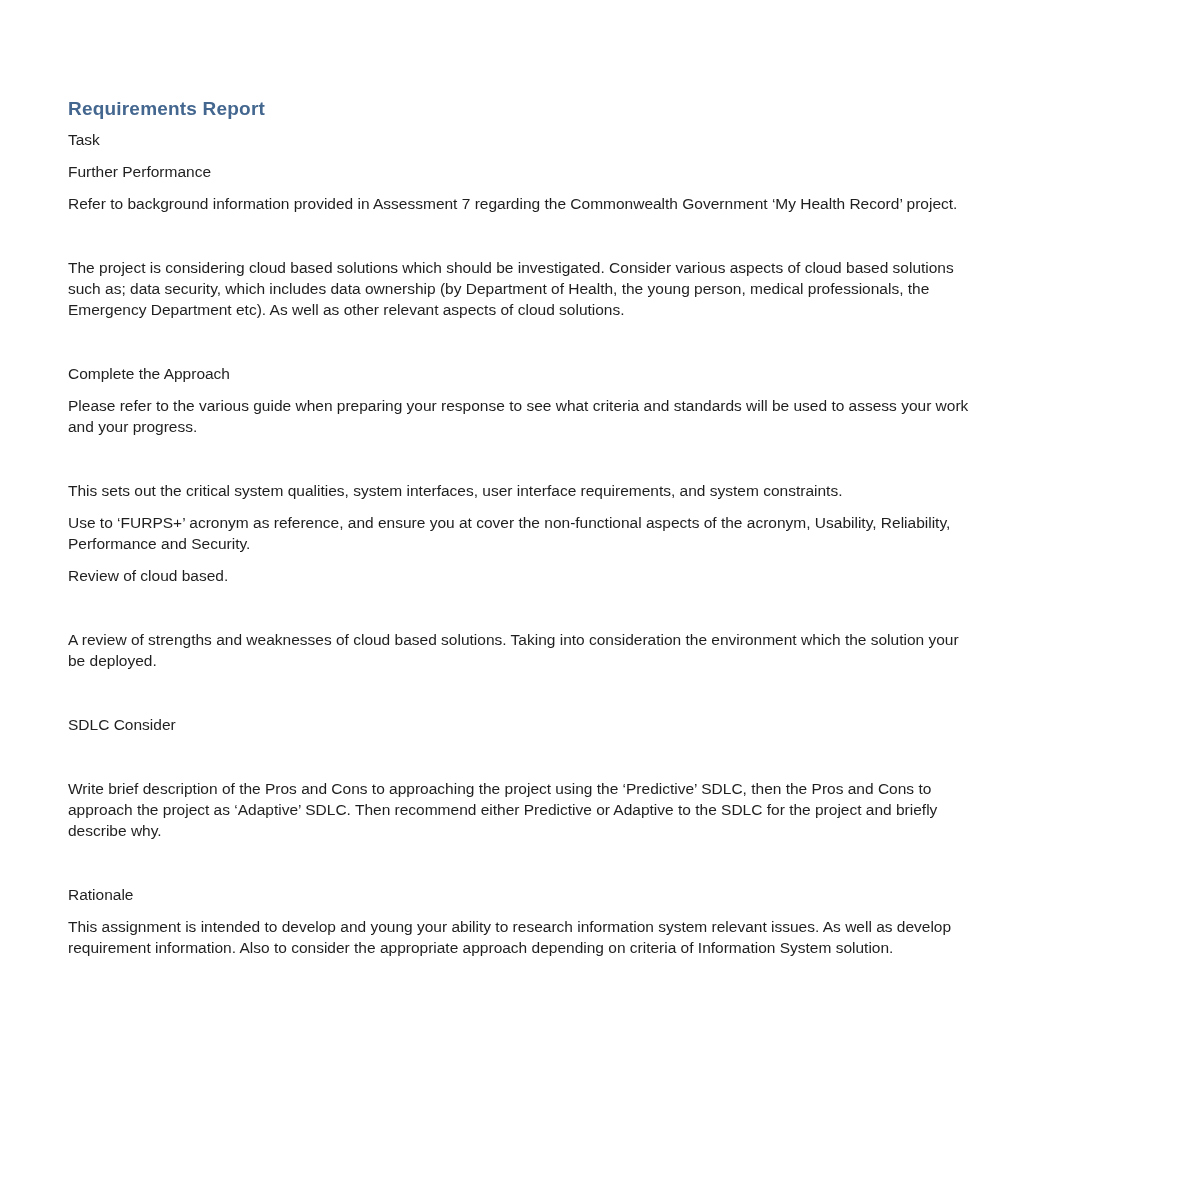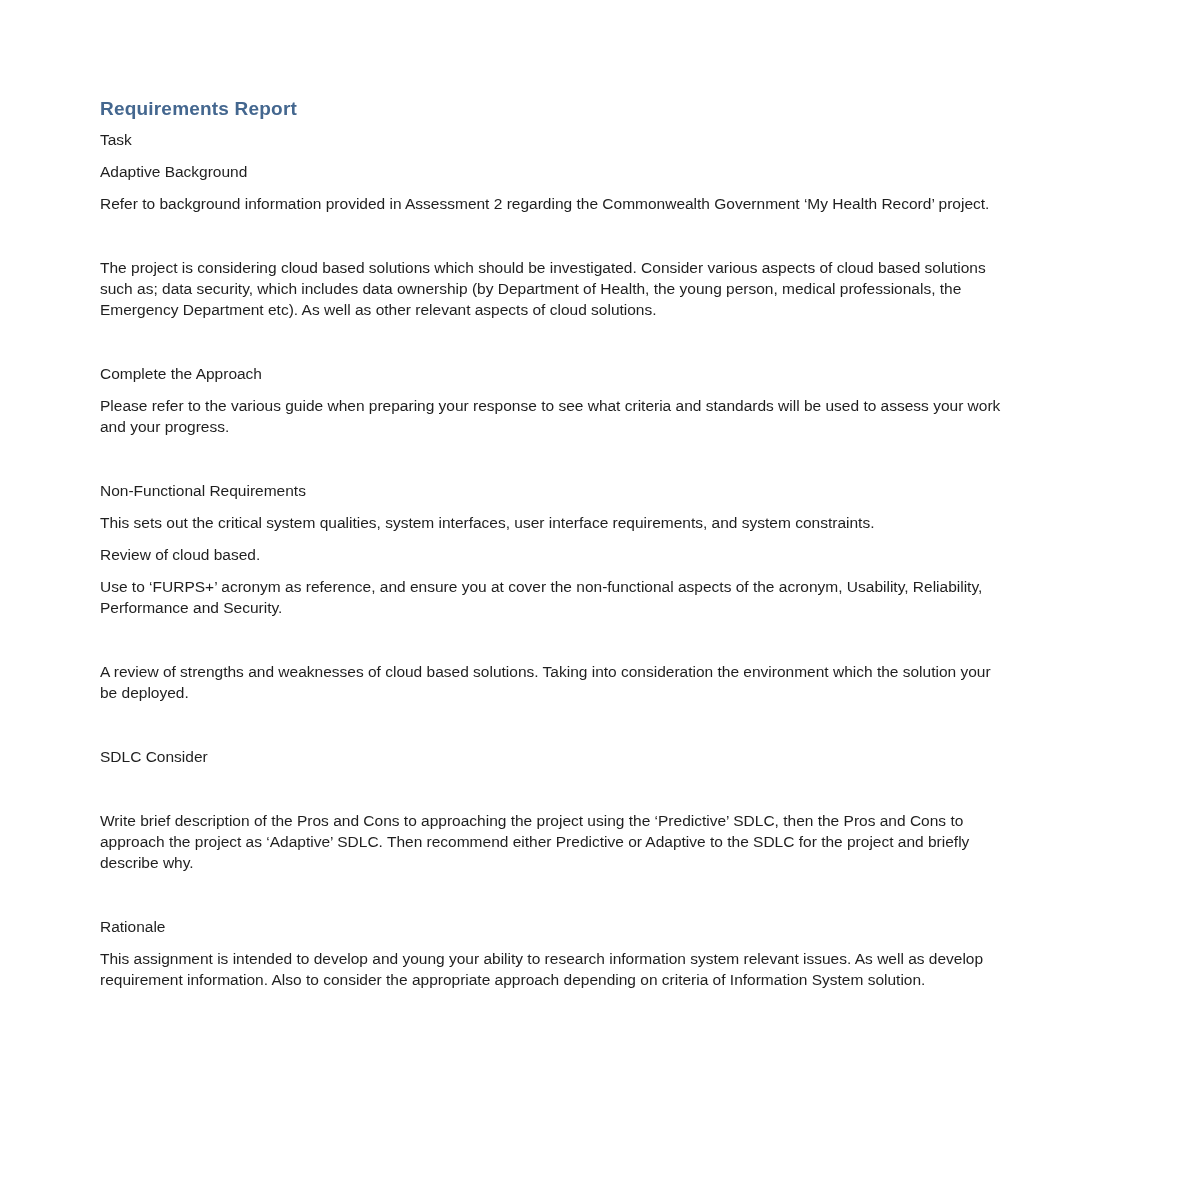--- a/index.html
+++ b/index.html
@@ -10,21 +10,21 @@
   body {
     width: 1200px;
     height: 1200px;
     font-family: "Liberation Sans", sans-serif;
     -webkit-font-smoothing: antialiased;
   }
   .page {
     box-sizing: border-box;
     width: 1200px;
     height: 1200px;
-    padding: 97px 140px 0 100px;
+    padding: 97px 140px 0 68px;
     background: #ffffff;
   }
   .doc-title {
     font-size: 19px;
     font-weight: bold;
     color: #44678F;
     line-height: 24px;
     margin: 0 0 8px 0;
     letter-spacing: 0.2px;
   }
@@ -44,43 +44,42 @@
 </style>
 </head>
 <body>
 
 <div class="page">
   <h1 class="doc-title">Requirements Report</h1>
 
   <div class="doc-body">
     <p class="doc-par">Task</p>
 
-    <p class="doc-par">Adaptive Background</p>
+    <p class="doc-par">Further Performance</p>
 
-    <p class="doc-par">Refer to background information provided in Assessment 2 regarding the Commonwealth Government ‘My Health Record’ project.</p>
+    <p class="doc-par">Refer to background information provided in Assessment 7 regarding the Commonwealth Government ‘My Health Record’ project.</p>
 
     <p class="doc-par empty"></p>
 
     <p class="doc-par">The project is considering cloud based solutions which should be investigated. Consider various aspects of cloud based solutions such as; data security, which includes data ownership (by Department of Health, the young person, medical professionals, the Emergency Department etc). As well as other relevant aspects of cloud solutions.</p>
 
     <p class="doc-par empty"></p>
 
     <p class="doc-par">Complete the Approach</p>
 
     <p class="doc-par">Please refer to the various guide when preparing your response to see what criteria and standards will be used to assess your work and your progress.</p>
 
     <p class="doc-par empty"></p>
 
-    <p class="doc-par">Non-Functional Requirements</p>
 
     <p class="doc-par">This sets out the critical system qualities, system interfaces, user interface requirements, and system constraints.</p>
 
+    <p class="doc-par">Use to ‘FURPS+’ acronym as reference, and ensure you at cover the non-functional aspects of the acronym, Usability, Reliability, Performance and Security.</p>
+
     <p class="doc-par">Review of cloud based.</p>
-
-    <p class="doc-par">Use to ‘FURPS+’ acronym as reference, and ensure you at cover the non-functional aspects of the acronym, Usability, Reliability, Performance and Security.</p>
 
     <p class="doc-par empty"></p>
 
     <p class="doc-par">A review of strengths and weaknesses of cloud based solutions. Taking into consideration the environment which the solution your be deployed.</p>
 
     <p class="doc-par empty"></p>
 
     <p class="doc-par">SDLC Consider</p>
 
     <p class="doc-par empty"></p>

